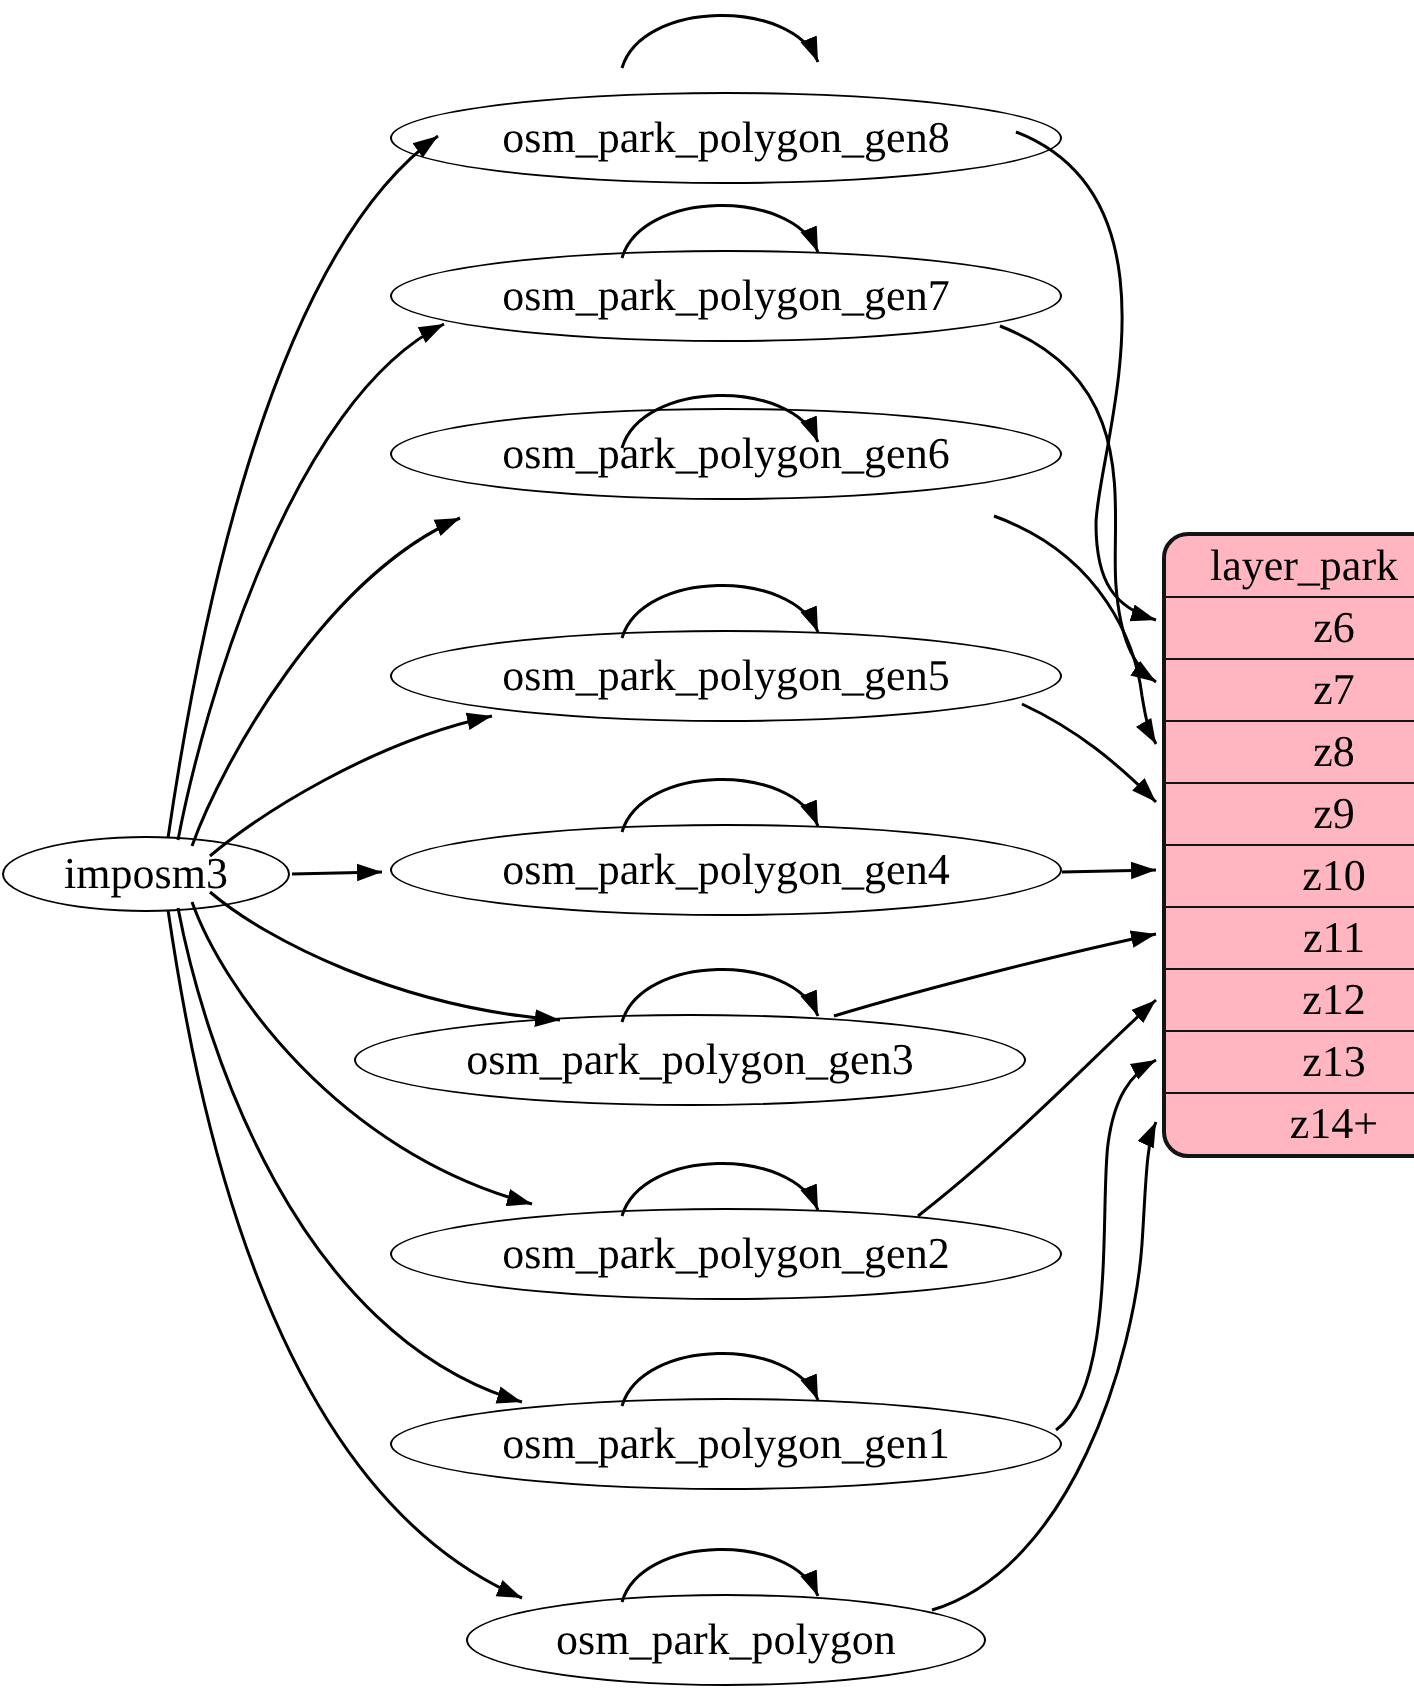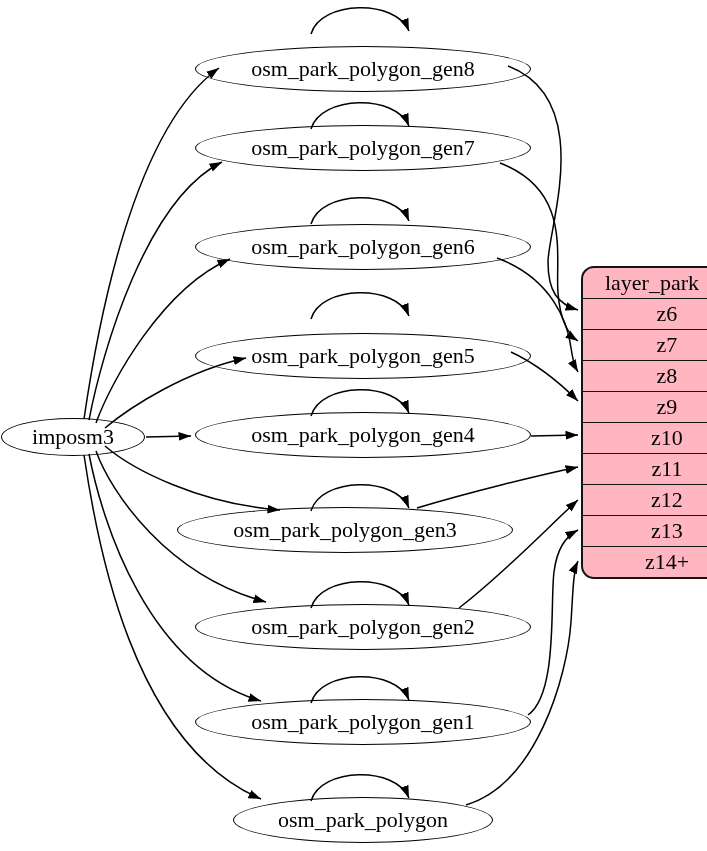--- a/index.html
+++ b/index.html
@@ -79,24 +79,24 @@
   <div id="nodes">
       <div class="node" style="left: 1px; top: 418px; width: 144px; height: 38px;">
         <span>imposm3</span>
       </div>
       <div class="node" style="left: 195px; top: 46px; width: 336px; height: 46px;">
         <span>osm_park_polygon_gen8</span>
       </div>
       <div class="node" style="left: 195px; top: 125px; width: 336px; height: 46px;">
         <span>osm_park_polygon_gen7</span>
       </div>
-      <div class="node" style="left: 195px; top: 224px; width: 336px; height: 46px;">
+      <div class="node" style="left: 195px; top: 204px; width: 336px; height: 46px;">
         <span>osm_park_polygon_gen6</span>
       </div>
-      <div class="node" style="left: 195px; top: 333px; width: 336px; height: 46px;">
+      <div class="node" style="left: 195px; top: 315px; width: 336px; height: 46px;">
         <span>osm_park_polygon_gen5</span>
       </div>
       <div class="node" style="left: 195px; top: 412px; width: 336px; height: 46px;">
         <span>osm_park_polygon_gen4</span>
       </div>
       <div class="node" style="left: 177px; top: 507px; width: 336px; height: 46px;">
         <span>osm_park_polygon_gen3</span>
       </div>
       <div class="node" style="left: 195px; top: 604px; width: 336px; height: 46px;">
         <span>osm_park_polygon_gen2</span>

